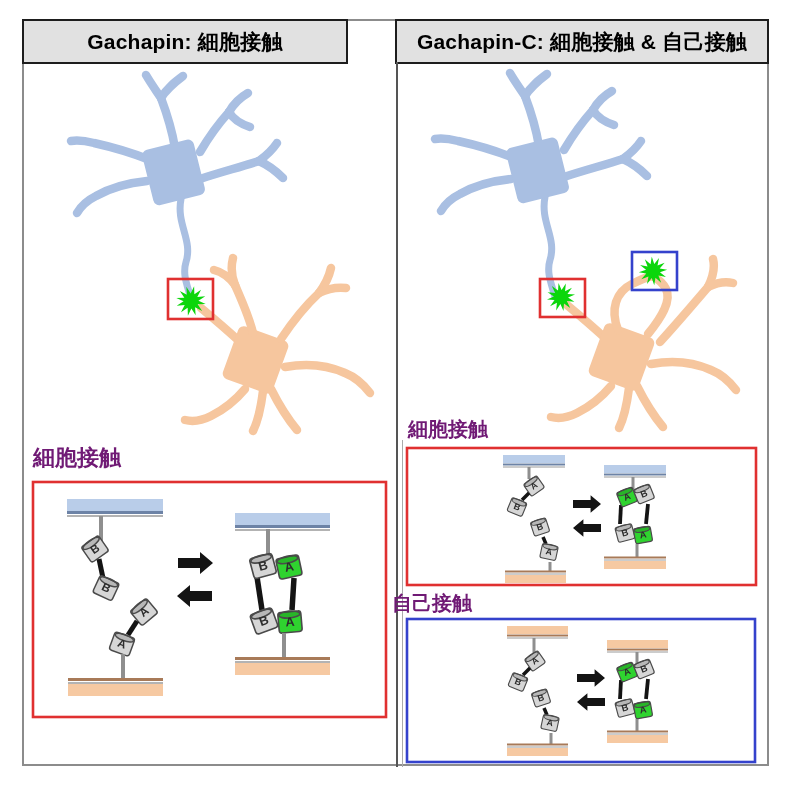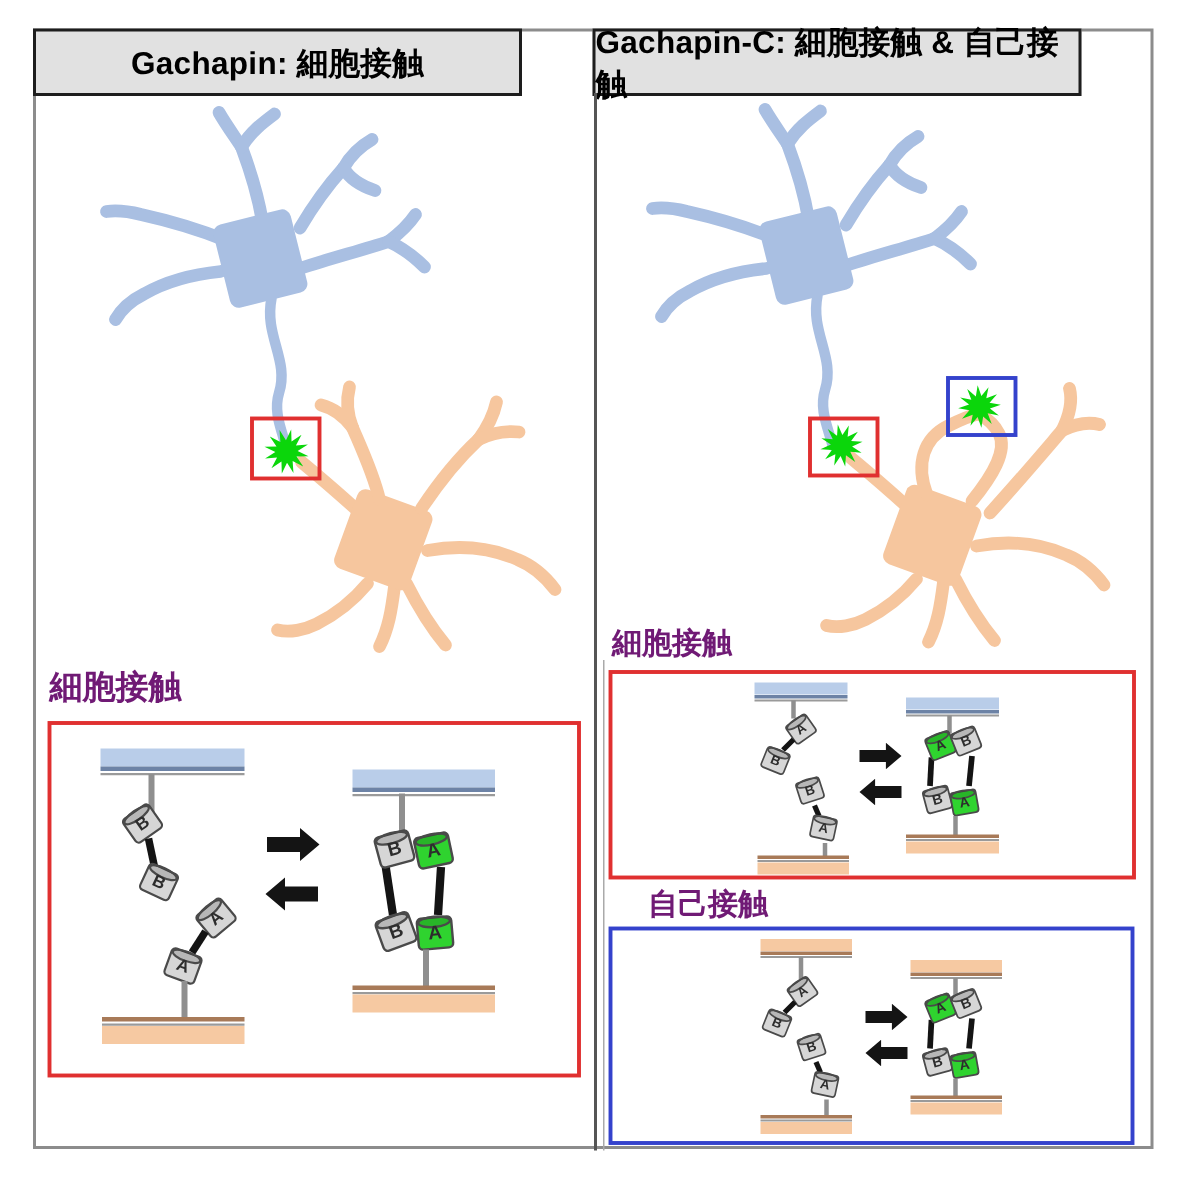--- a/index.html
+++ b/index.html
@@ -11,21 +11,21 @@
     position:absolute;left:22px;top:19px;width:747px;height:747px;
     border:2px solid #8c8c8c;box-sizing:border-box;background:#fff;
   }
   .hcell{
     position:absolute;top:19px;height:45px;box-sizing:border-box;
     border:2px solid #1d1d1d;background:#e1e1e1;
     display:flex;align-items:center;justify-content:center;
     font-weight:bold;font-size:21px;color:#000;letter-spacing:0.2px;
   }
   .hcell.left{left:22px;width:326px;}
-  .hcell.right{left:395px;width:326px;}
+  .hcell.right{left:395px;width:374px;}
   .divider{position:absolute;background:#555;}
   .divider2{position:absolute;background:#aaa;}
   .panel-svg{position:absolute;}
   .inset-label{
     position:absolute;font-weight:bold;color:#701a75;line-height:1.1;
   }
   .lbl-big{font-size:22px;}
   .lbl-med{font-size:20px;}
   
   .nstroke{fill:none;stroke-linecap:round;stroke-linejoin:round;}
@@ -349,13 +349,13 @@
         </g>
       <line x1="637" y1="719" x2="637" y2="731" class="stalk" stroke-width="3"></line>
       <line x1="607" y1="731.5" x2="668" y2="731.5" class="l-orange" stroke-width="2.2"></line>
       <line x1="607" y1="734" x2="668" y2="734" class="l-gray" stroke-width="1.2"></line>
       <rect x="607" y="735" width="61" height="8" class="mem-orange"></rect>
     </g>
   </g>
 </svg>
 
 <div class="inset-label lbl-med" style="left:408px;top:418px">細胞接触</div>
-<div class="inset-label lbl-med" style="left:432px;top:592px">自己接触</div>
+<div class="inset-label lbl-med" style="left:392px;top:592px">自己接触</div>
 
 </body></html>

